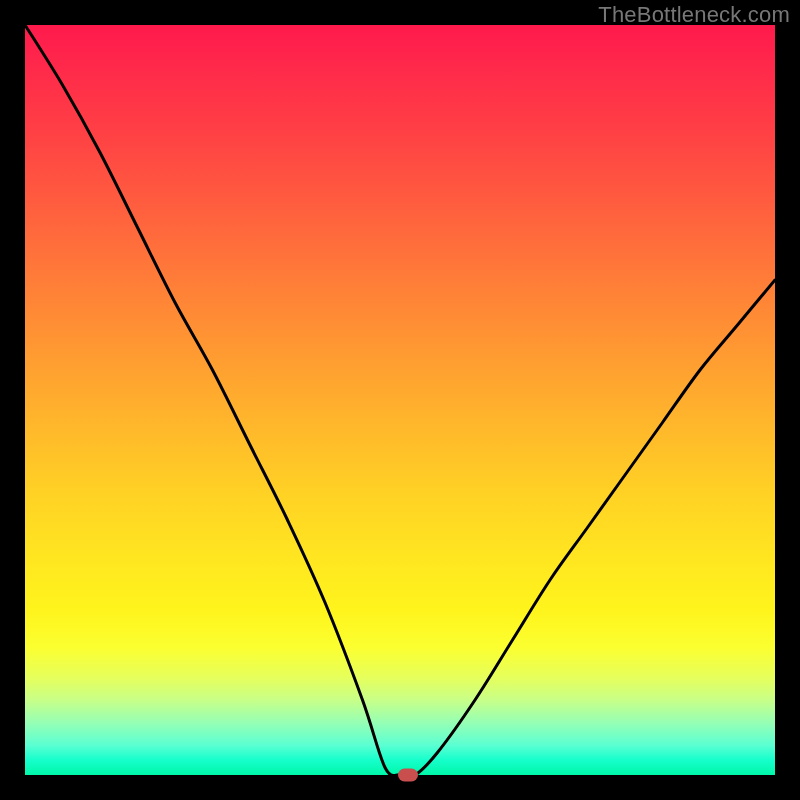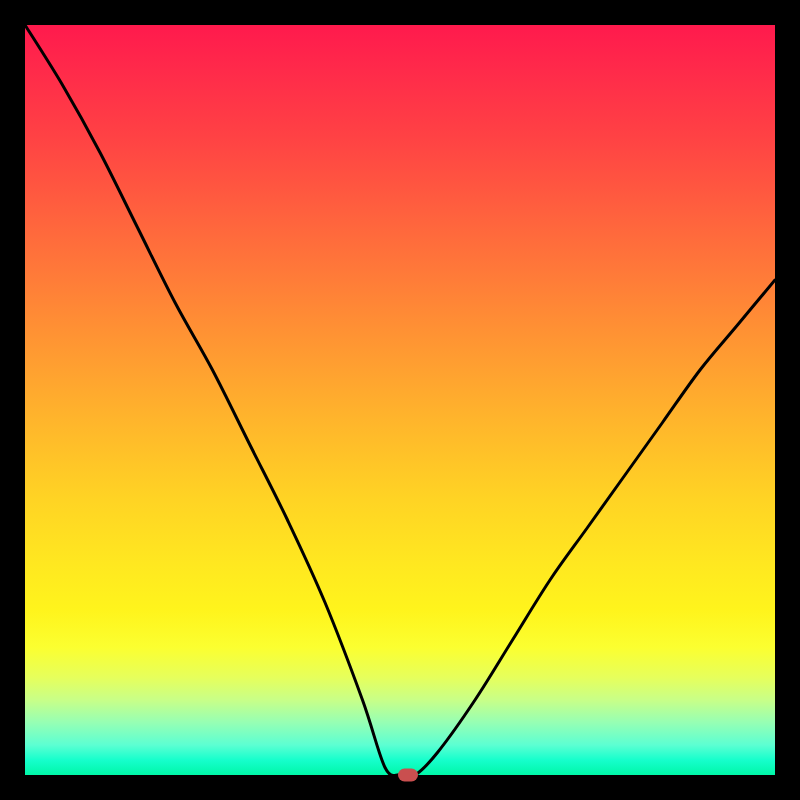--- a/index.html
+++ b/index.html
@@ -64,19 +64,20 @@
     height: 13px;
     background: #c94f4f;
     border-radius: 7px;
     transform: translate(-50%, -50%);
   }
 </style>
 </head>
 <body>
 
 <div class="frame">
+  <div class="watermark">TheBottleneck.com</div>
   <div class="plot">
     <svg class="curve" width="750" height="750" viewBox="0 0 750 750">
       <path id="curve-path" fill="none" stroke="#000" stroke-width="3" stroke-linejoin="round" stroke-linecap="round" d="M 0.0 0.0 C 6.3 10.0, 25.0 38.8, 37.5 60.0 C 50.0 81.3, 62.5 103.8, 75.0 127.5 C 87.5 151.3, 100.0 177.5, 112.5 202.5 C 125.0 227.5, 137.5 253.8, 150.0 277.5 C 162.5 301.3, 175.0 321.3, 187.5 345.0 C 200.0 368.8, 212.5 395.0, 225.0 420.0 C 237.5 445.0, 250.0 468.8, 262.5 495.0 C 275.0 521.3, 287.5 547.5, 300.0 577.5 C 312.5 607.5, 327.5 647.5, 337.5 675.0 C 347.5 702.5, 353.8 730.0, 360.0 742.5 C 366.3 755.0, 370.0 748.8, 375.0 750.0 C 380.0 751.3, 383.8 753.8, 390.0 750.0 C 396.3 746.3, 402.5 740.0, 412.5 727.5 C 422.5 715.0, 437.5 693.8, 450.0 675.0 C 462.5 656.3, 475.0 635.0, 487.5 615.0 C 500.0 595.0, 512.5 573.8, 525.0 555.0 C 537.5 536.3, 550.0 520.0, 562.5 502.5 C 575.0 485.0, 587.5 467.5, 600.0 450.0 C 612.5 432.5, 625.0 415.0, 637.5 397.5 C 650.0 380.0, 662.5 361.3, 675.0 345.0 C 687.5 328.8, 700.0 315.0, 712.5 300.0 C 725.0 285.0, 743.8 262.5, 750.0 255.0"></path>
     </svg>
     <div id="marker" class="marker" style="left: 382.5px; top: 750px; background: rgb(201, 79, 79);"></div>
   </div>
 </div>
 
 </body></html>

